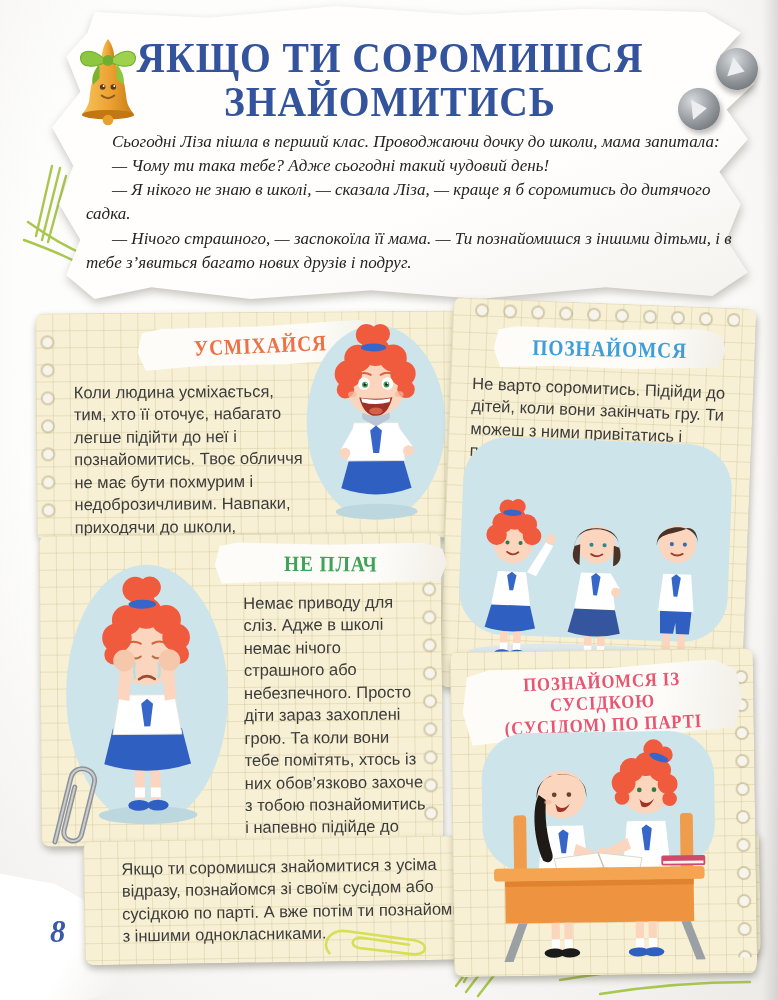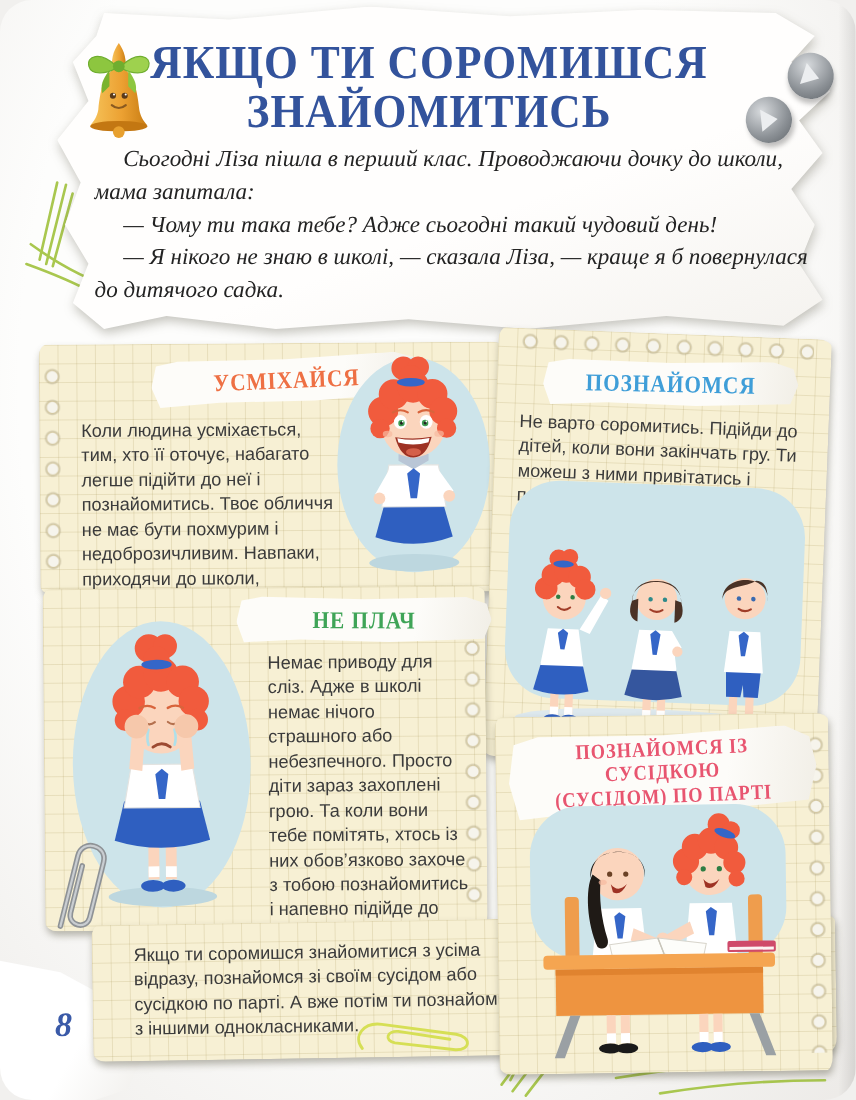--- a/index.html
+++ b/index.html
@@ -5,21 +5,20 @@
   html,body{margin:0;padding:0;}
   body{
     width:778px;height:1000px;overflow:hidden;
     font-family:"Liberation Sans",sans-serif;
     background:#f1f0ee;
   }
   #stage{
     position:relative;width:778px;height:1000px;overflow:hidden;
     background:
       radial-gradient(ellipse at 45% 35%, #fdfdfc 55%, #eceae7 100%);
-    border-radius: 29px;
   }
   #stage::after{ 
     content:'';position:absolute;top:0;right:0;width:16px;height:100%;
     background:linear-gradient(to right,rgba(0,0,0,0),rgba(0,0,0,.10));
     pointer-events:none;
   }
 
   
   .header-shadow{position:absolute;left:52px;top:6px;width:710px;height:296px;
     filter:drop-shadow(1px 4px 5px rgba(90,85,70,.35));z-index:2;}
@@ -30,21 +29,21 @@
   }
   .page-title{
     position:absolute;left:110px;top:36px;width:560px;text-align:center;
     font-family:"Liberation Serif",serif;font-weight:700;
     font-size:43px;line-height:1.02;color:#33539c;letter-spacing:1px;
     transform:scaleX(.92);z-index:3;
   }
   .story{
     position:absolute;left:86px;top:130px;width:664px;z-index:3;
     font-family:"Liberation Serif",serif;font-style:italic;
-    font-size:21px;line-height:1.42;color:#232323;
+    font-size:17px;line-height:1.42;color:#232323;
   }
   .story p{margin:0;text-indent:26px;}
 
   
   .bell{position:absolute;left:76px;top:38px;width:64px;height:98px;z-index:4;}
 
   
   .pin{position:absolute;width:42px;height:42px;border-radius:50%;z-index:5;
     background:radial-gradient(circle at 36% 30%,#d7dadd,#8d9297 58%,#64696e 95%);
     box-shadow:2px 4px 5px rgba(0,0,0,.25);}
@@ -176,21 +175,22 @@
   <div class="pin p2"></div>
 
   <div class="page-title">
     <span>ЯКЩО ТИ СОРОМИШСЯ</span><br>
     <span>ЗНАЙОМИТИСЬ</span>
   </div>
 
   <div class="story">
     <p>Сьогодні Ліза пішла в перший клас. Проводжаючи дочку до школи, мама запитала:</p>
     <p>— Чому ти така тебе? Адже сьогодні такий чудовий день!</p>
-    <p>— Я нікого не знаю в школі, — сказала Ліза, — краще я б повернулася до дитячого садка.</p>
+    <p>— Я нікого не знаю в школі, — сказала Ліза, — краще я б соромитись до дитячого садка.</p>
+    <p>— Нічого страшного, — заспокоїла її мама. — Ти познайомишся з іншими дітьми, і в тебе з’явиться багато нових друзів і подруг.</p>
   </div>
 
   <div class="card" id="card-smile">
     <div class="holes-v left"></div>
     <div class="label">
       <span class="h">УСМІХАЙСЯ</span>
     </div>
     <div class="card-text">Коли людина усміхається, тим, хто її оточує, набагато легше підійти до неї і познайомитись. Твоє обличчя не має бути похмурим і недоброзичливим. Навпаки, приходячи до школи, намагайся бути привітним, усміхненим, товариським.</div>
     <svg id="smiling-girl" viewBox="0 0 150 210">
       <ellipse cx="75" cy="103" rx="71" ry="100" fill="#cde4ea"></ellipse>

